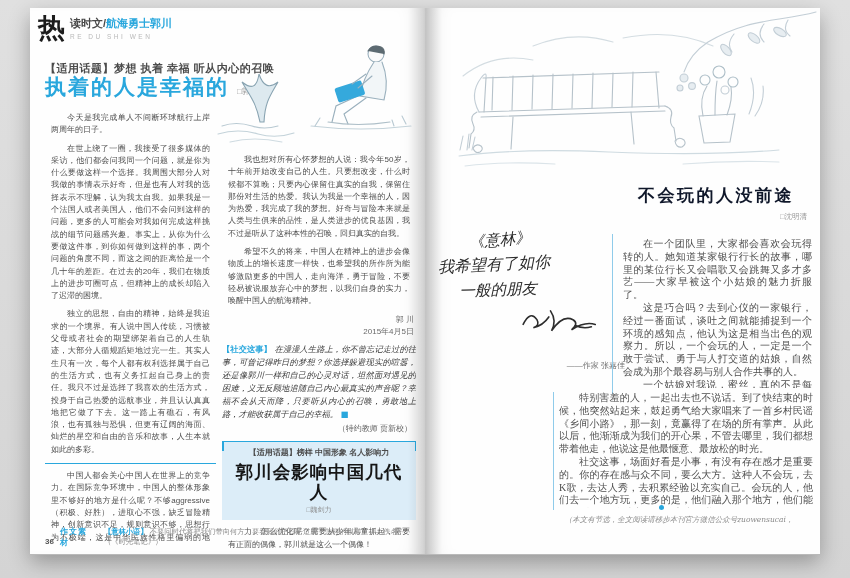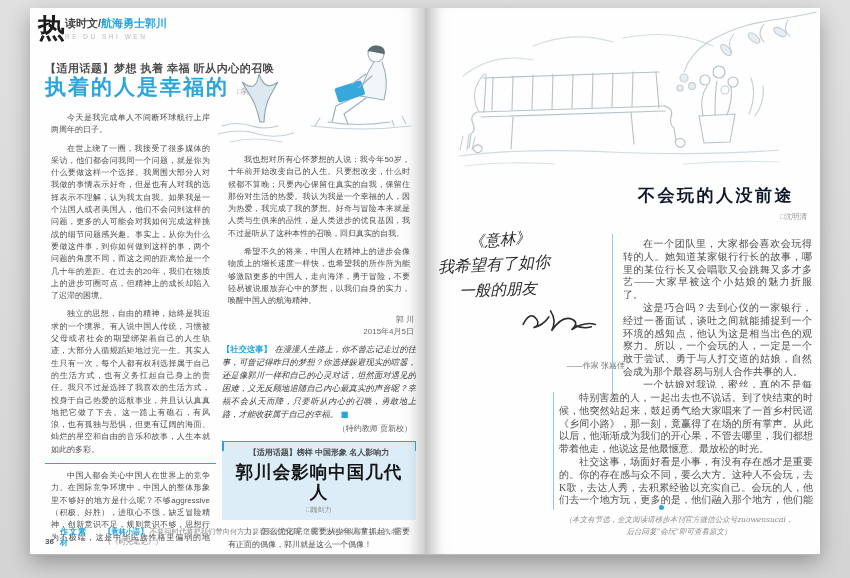--- a/index.html
+++ b/index.html
@@ -12,21 +12,21 @@
           background:#bfbfbf;filter:blur(2px);z-index:-1;}
   .page{position:relative;width:395px;height:546px;background:#fefefe;border-bottom:1px solid #b9b9b9;}
   .page-left{box-shadow:inset -22px 0 26px -22px rgba(0,0,0,.18);}
   .page-right{box-shadow:inset 22px 0 26px -22px rgba(0,0,0,.22);}
   .spine{position:absolute;left:50%;top:0;width:34px;height:100%;transform:translateX(-50%);
          background:linear-gradient(to right,rgba(0,0,0,0),rgba(0,0,0,.10) 48%,rgba(0,0,0,.14) 52%,rgba(0,0,0,0));pointer-events:none;}
 
   
   .masthead{position:absolute;left:8px;top:6px;display:flex;align-items:flex-start;}
   .logo-char{font-size:27px;font-weight:bold;color:#1c1c1c;line-height:28px;letter-spacing:0;}
-  .mast-right{padding-top:2px;}
+  .mast-right{margin-left:5px;padding-top:2px;}
   .mast-line1{font-size:11px;font-weight:bold;color:#4a4a4a;}
   .mast-line1 .feature{color:#29a7dd;}
   .mast-pinyin{font-size:6.5px;color:#b9b9b9;letter-spacing:2.5px;margin-top:2px;}
 
   .topics-line{position:absolute;left:15px;top:53px;font-size:11px;color:#4c4c4c;font-weight:bold;letter-spacing:.5px;}
   .a1-title-row{position:absolute;left:15px;top:66px;display:flex;align-items:flex-end;}
   .a1-title{font-size:21px;font-weight:bold;color:#29a7dd;letter-spacing:2px;line-height:26px;}
   .a1-author{font-size:8px;color:#9a9a9a;margin-left:8px;padding-bottom:3px;}
 
   .illu-left{position:absolute;left:186px;top:14px;width:204px;height:128px;}
@@ -257,19 +257,18 @@
         </div>
       <div class="r-wide">
           <p>特别害羞的人，一起出去也不说话。到了快结束的时候，他突然站起来，鼓起勇气给大家唱来了一首乡村民谣《乡间小路》，那一刻，竟赢得了在场的所有掌声。从此以后，他渐渐成为我们的开心果，不管去哪里，我们都想带着他走，他说这是他最惬意、最放松的时光。</p>
           <p>社交这事，场面好看是小事，有没有存在感才是重要的。你的存在感与众不同，要么大方。这种人不会玩，去K歌，去达人秀，去积累经验以充实自己。会玩的人，他们去一个地方玩，更多的是，他们融入那个地方，他们能见到“多玩一个地方，眼界宽十年书”的人。</p>
           <p>这，才是你在机场或商场里那些人整天忙忙叨叨喝咖啡还是吃火锅都能把生活过成了朋友圈的原因。</p>
         </div>
       <div class="end-dot"></div>
 
       <div class="footnote">
         <div>（本文有节选，全文阅读请移步本刊官方微信公众号zuowensucai，</div>
-        <div>后台回复“会玩”即可查看原文）</div>
       </div>
     </div>
 
     <div class="spine"></div>
   </div>
 </div>
 
 </body></html>

